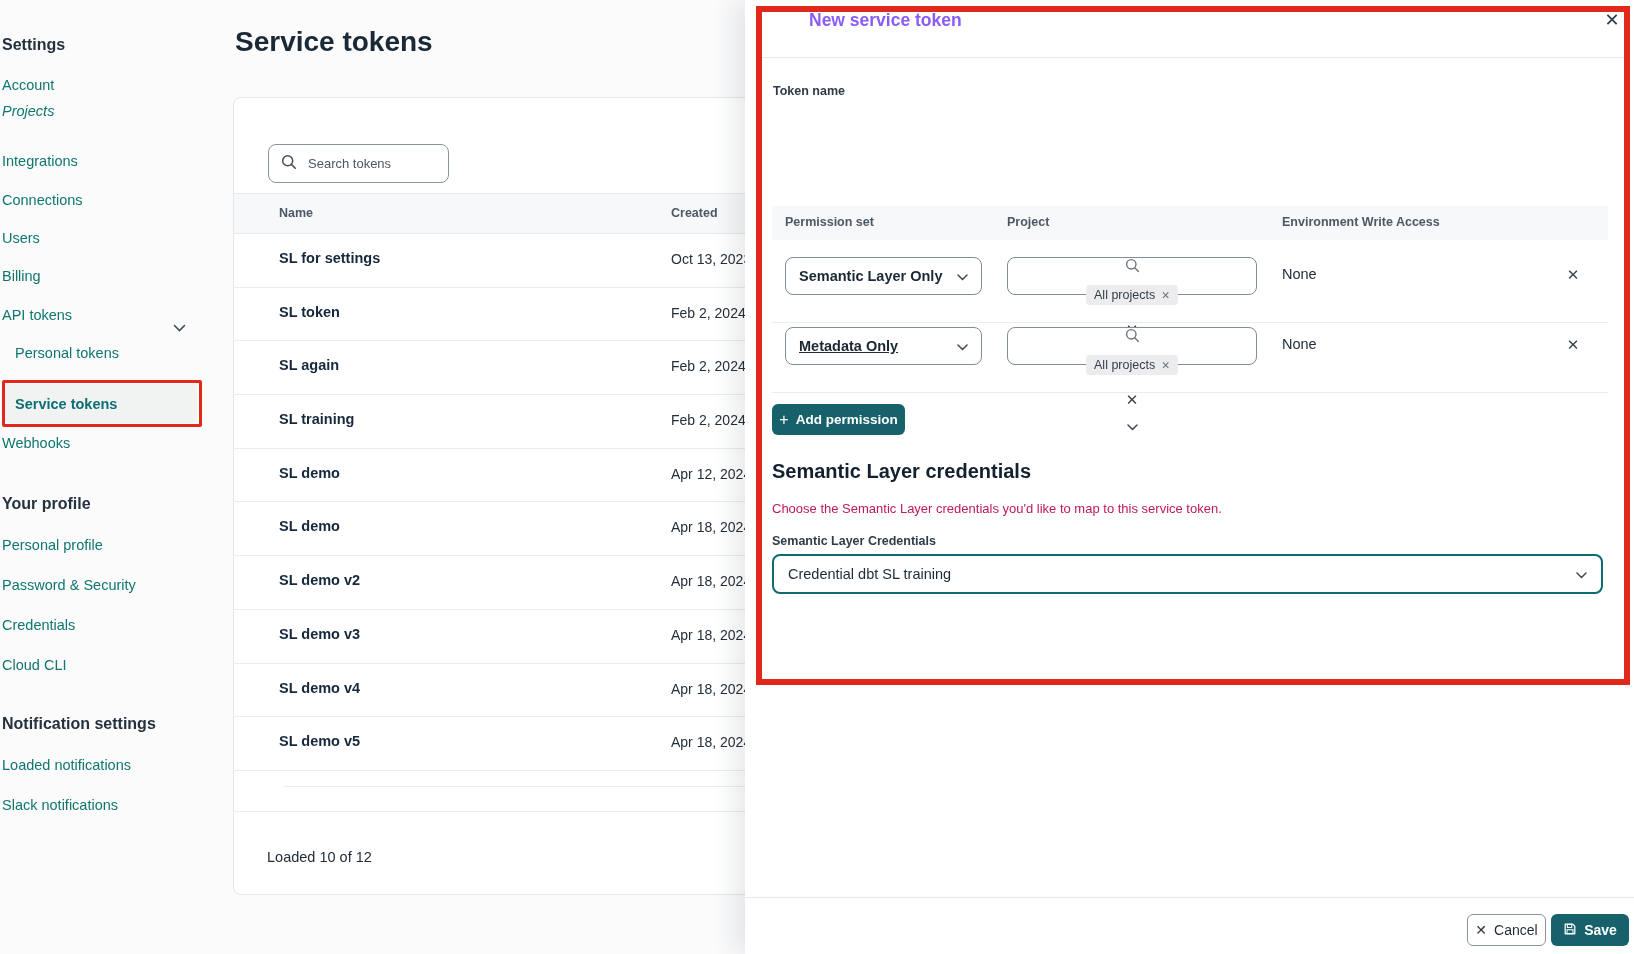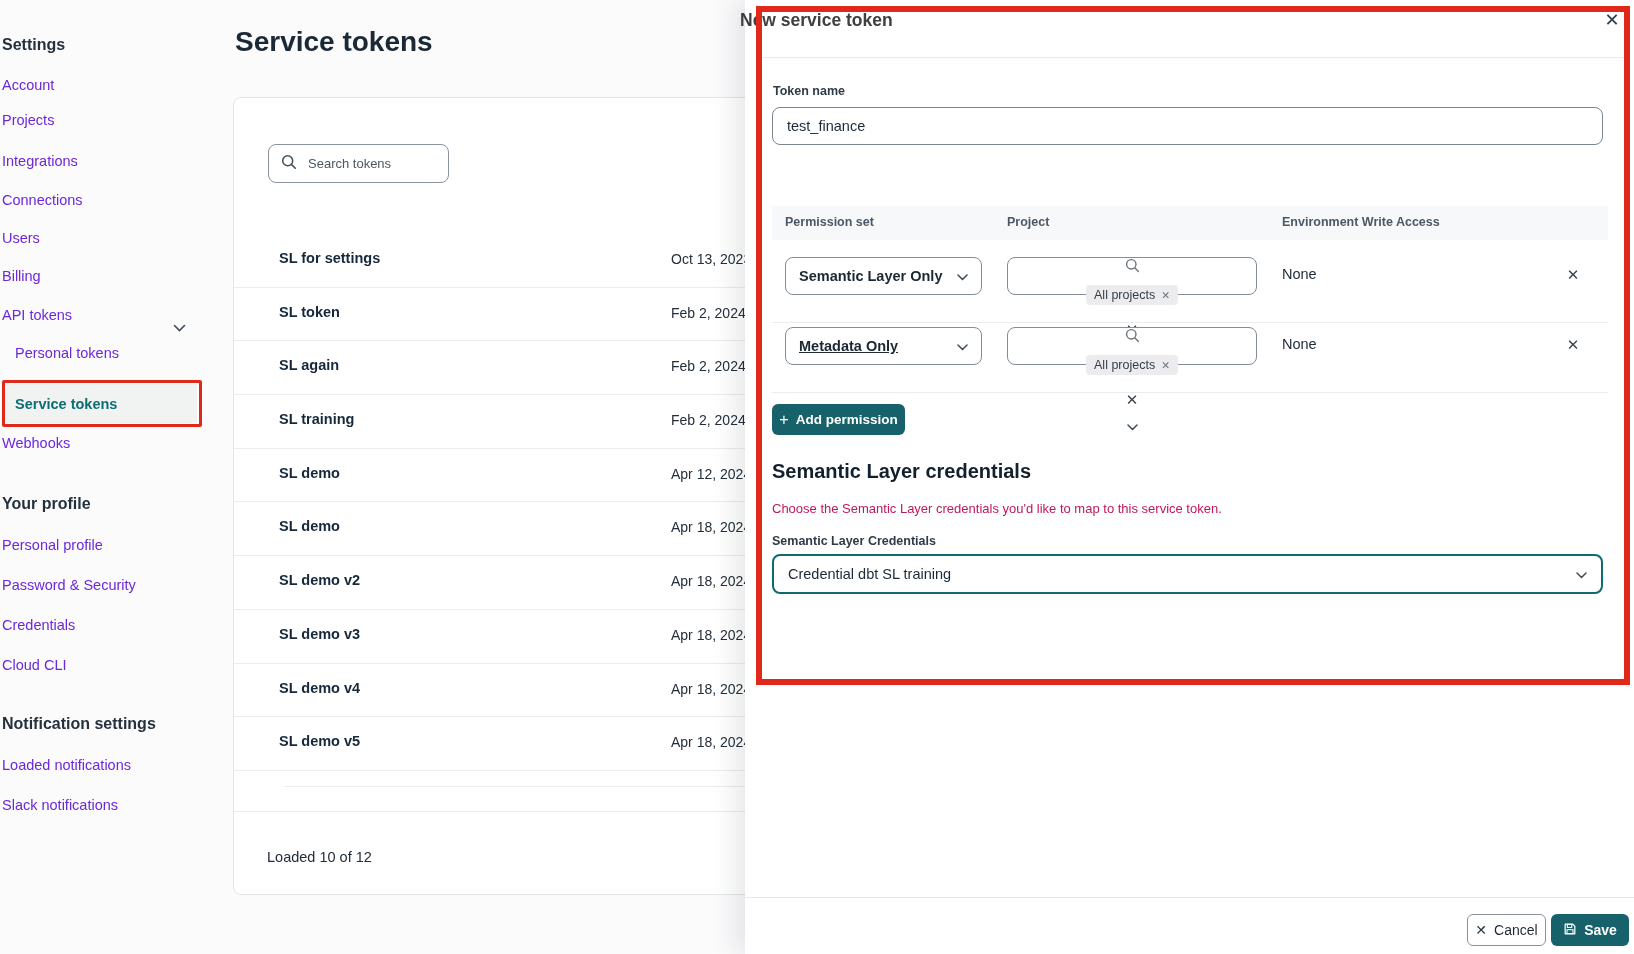--- a/index.html
+++ b/index.html
@@ -1,21 +1,21 @@
 <!DOCTYPE html>
 <html><head>
 <meta charset="utf-8">
 <style>
   html,body{margin:0;padding:0;}
   body{font-family:"Liberation Sans","DejaVu Sans",sans-serif;background:#fbfbfc;color:#222d38;}
   .stage{position:relative;width:1634px;height:954px;overflow:hidden;background:#fbfbfc;}
 
   
   .side-heading{position:absolute;left:2px;font-size:16px;font-weight:700;color:#25313d;}
-  .nav-item{position:absolute;left:2px;height:20px;line-height:20px;font-size:14.5px;color:#6d28d9;cursor:pointer;white-space:nowrap;}
+  .nav-item{position:absolute;left:2px;height:20px;line-height:20px;font-size:14.5px;color:#0f766e;cursor:pointer;white-space:nowrap;}
   .nav-item.sub{left:15px;}
   .nav-chev{position:absolute;left:173px;top:318px;}
   .active-pill{position:absolute;left:5px;top:384px;width:192px;height:39px;background:#f1f2f2;border-radius:3px;}
   .nav-item.active{color:#0c6e74;font-weight:700;left:15px;}
   .ann{position:absolute;border:3px solid #e0291b;border-radius:2px;pointer-events:none;z-index:60;box-sizing:border-box;}
 
   
   .page-title{position:absolute;left:235px;top:26px;font-size:28px;font-weight:700;color:#1b2937;}
   .card{position:absolute;left:233px;top:97px;width:527px;height:798px;background:#fff;border:1px solid #e4e6e9;border-radius:8px;box-sizing:border-box;overflow:hidden;}
   .searchbox{position:absolute;left:34px;top:46px;width:181px;height:39px;border:1.5px solid #8b949c;border-radius:8px;box-sizing:border-box;background:#fff;display:flex;align-items:center;gap:9px;padding:0 12px;}
@@ -27,21 +27,21 @@
   .trow{position:relative;height:52.7px;border-bottom:1px solid #eaecee;}
   .tname{position:absolute;left:45px;top:16px;font-size:14.5px;font-weight:700;color:#16283c;white-space:nowrap;}
   .tdate{position:absolute;left:437px;top:17px;font-size:14px;color:#242f3a;white-space:nowrap;}
   .inset-line{position:absolute;left:50px;top:688px;width:550px;border-top:1px solid #eaecee;}
   .full-line{position:absolute;left:0;top:713px;width:600px;border-top:1px solid #eaecee;}
   .loaded{position:absolute;left:33px;top:751px;font-size:14.5px;color:#222d38;}
 
   
   .drawer{position:absolute;left:745px;top:0;width:889px;height:954px;background:#fff;box-shadow:-10px 0 24px rgba(20,30,40,.10);z-index:10;}
   .drawer-ann{position:absolute;left:756px;top:6px;width:874px;height:679px;border:6px solid #e0291b;box-sizing:border-box;pointer-events:none;z-index:50;}
-  .d-title{position:absolute;left:740px;top:10px;font-size:17.5px;font-weight:700;color:#404040;z-index:11;}
+  .d-title{position:absolute;left:809px;top:10px;font-size:17.5px;font-weight:700;color:#8b5cf6;z-index:11;}
   .d-close{position:absolute;left:1598px;top:6px;width:28px;height:28px;text-align:center;line-height:28px;font-size:18px;color:#333e48;cursor:pointer;z-index:11;}
   .d-divider{position:absolute;left:762px;top:57px;width:862px;border-top:1px solid #e7e9eb;z-index:11;}
   .field-label{position:absolute;font-size:12.5px;font-weight:700;color:#2f3b47;z-index:11;}
   .text-input{position:absolute;left:772px;top:107px;width:831px;height:38px;border:1.5px solid #7d8790;border-radius:8px;box-sizing:border-box;font-size:14.5px;color:#1d2937;padding:0 14px;outline:none;background:#fff;font-family:inherit;z-index:11;}
   .docs-note{position:absolute;left:772px;top:166px;font-size:13.5px;color:#29323c;z-index:11;}
   .docs-note a{color:#0c6e74;font-weight:600;text-decoration:underline;cursor:pointer;}
   .perm-head{position:absolute;left:772px;top:206px;width:836px;height:34px;background:#f7f8f9;z-index:11;}
   .perm-head span{position:absolute;top:9px;font-size:12.5px;font-weight:700;color:#4d5866;}
   .selbox{position:absolute;height:38px;border:1.4px solid #848d95;border-radius:8px;box-sizing:border-box;background:#fff;display:flex;align-items:center;justify-content:space-between;padding:0 13px;cursor:pointer;z-index:11;}
   .selbox .sel-text{font-size:14.5px;font-weight:600;color:#1b2834;white-space:nowrap;}
@@ -67,21 +67,21 @@
 </style>
 </head>
 <body>
 
 <div class="stage">
 
   <div>
     <div class="side-heading" style="top:36px;">Settings</div>
 
     <div class="nav-item" style="top:75px;">Account</div>
-    <div class="nav-item" style="top:110px;">Projects</div>
+    <div class="nav-item" style="top:101px;font-style:italic;">Projects</div>
     <div class="nav-item" style="top:151px;">Integrations</div>
     <div class="nav-item" style="top:190px;">Connections</div>
     <div class="nav-item" style="top:228px;">Users</div>
     <div class="nav-item" style="top:266px;">Billing</div>
     <div class="nav-item" style="top:305px;">API tokens</div>
     <span class="nav-chev"><svg width="13" height="8" viewBox="0 0 13 8">
           <path d="M1.5 1.5 L6.5 6.5 L11.5 1.5" fill="none" stroke="#3f4b55" stroke-width="1.6" stroke-linecap="round"></path>
         </svg></span>
     <div class="nav-item sub" style="top:343px;">Personal tokens</div>
 
@@ -106,20 +106,24 @@
 
   <div class="card">
     <div class="searchbox">
       <span><svg width="16" height="16" viewBox="0 0 16 16">
             <circle cx="6.7" cy="6.7" r="5" fill="none" stroke="#444f59" stroke-width="1.5"></circle>
             <line x1="10.6" y1="10.6" x2="14.3" y2="14.3" stroke="#444f59" stroke-width="1.5" stroke-linecap="round"></line>
           </svg></span>
       <input type="text" placeholder="Search tokens" style="">
     </div>
 
+    <div class="thead">
+      <span style="left:45px;">Name</span>
+      <span style="left:437px;">Created</span>
+    </div>
 
     <div class="rows">
       <div class="trow">
           <span class="tname">SL for settings</span>
           <span class="tdate">Oct 13, 2023,</span>
         </div>
       <div class="trow">
           <span class="tname">SL token</span>
           <span class="tdate">Feb 2, 2024, 1</span>
         </div>
@@ -162,21 +166,20 @@
     <div class="loaded">Loaded 10 of 12</div>
   </div>
 
   <div class="drawer"></div>
 
   <div class="d-title">New service token</div>
   <div class="d-close">✕</div>
   <div class="d-divider"></div>
 
   <div class="field-label" style="left:773px;top:84px;">Token name</div>
-  <input class="text-input" type="text" value="test_finance" style="">
 
 
   <div class="perm-head">
     <span style="left:13px;">Permission set</span>
     <span style="left:235px;">Project</span>
     <span style="left:510px;">Environment Write Access</span>
   </div>
 
   <div class="selbox" style="left:785px;top:257px;width:197px;">
     <span class="sel-text">Semantic Layer Only</span>

